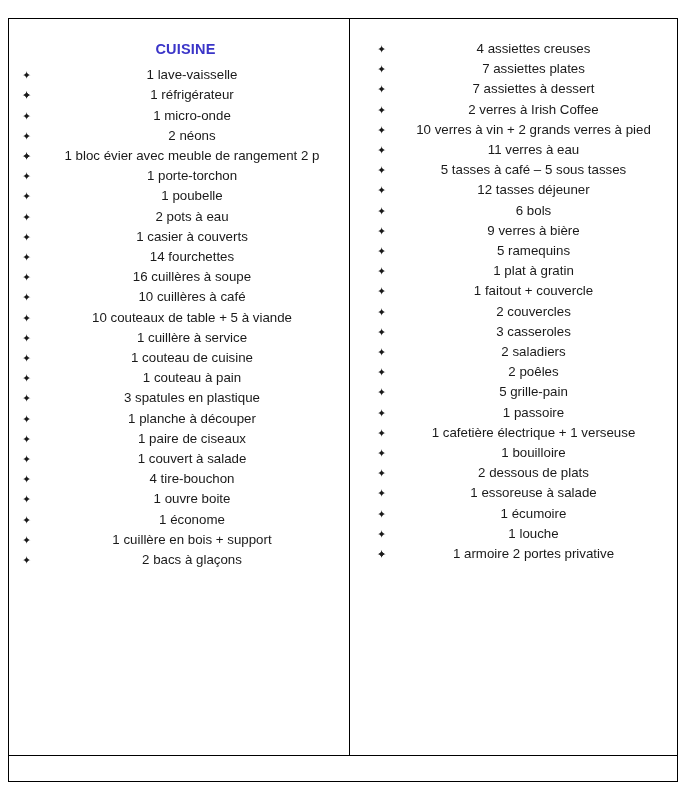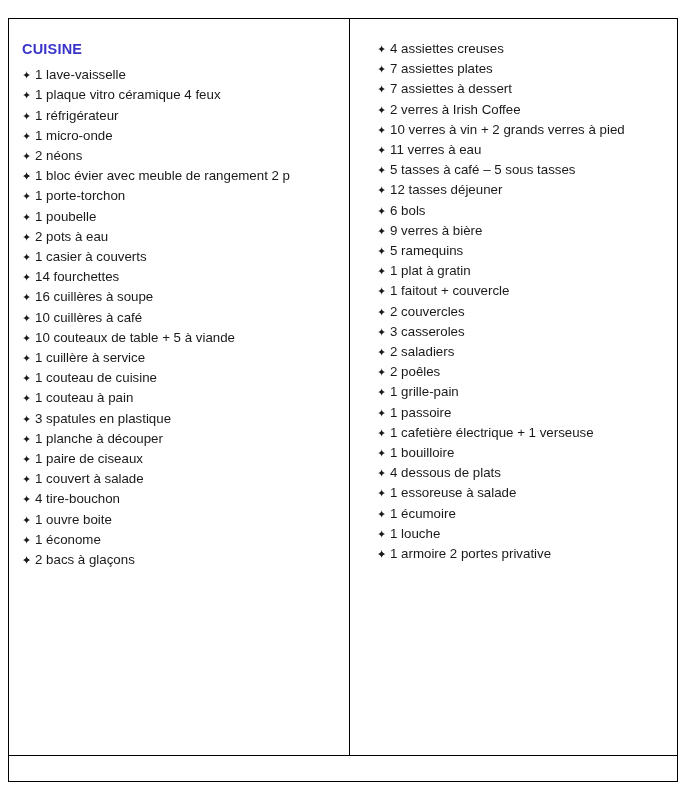--- a/index.html
+++ b/index.html
@@ -11,20 +11,21 @@
     height: 800px;
     background: #ffffff;
     font-family: "Liberation Sans", sans-serif;
     color: #1a1a1a;
   }
   .page {
     position: relative;
     width: 686px;
     height: 800px;
     box-sizing: border-box;
+    text-align: center;
   }
   .frame {
     position: absolute;
     left: 8px;
     top: 18px;
     width: 670px;
     height: 764px;
     border: 1px solid #000000;
     box-sizing: border-box;
   }
@@ -98,21 +99,21 @@
 <div class="page">
   <div class="frame"></div>
   <div class="divider"></div>
   <div class="bottom-rule"></div>
 
   <div class="columns">
     <div class="col col-left">
       <div class="section-title">CUISINE</div>
       <ul class="items" id="left-list">
           <li><span class="bullet">✦</span><span>1 lave-vaisselle</span></li>
-          <li><span class="bullet">✦</span><span>1 plaque vitro céramique 4 feux</span></li>
+          <li><span class="bullet">✦</span></li>
           <li><span class="bullet">✦</span><span>1 réfrigérateur</span></li>
           <li><span class="bullet">✦</span><span>1 micro-onde</span></li>
           <li><span class="bullet">✦</span><span>2 néons</span></li>
           <li><span class="bullet">✦</span></li>
           <li><span class="bullet">✦</span><span>1 bloc évier avec meuble de rangement 2 p</span></li>
           <li><span class="bullet">✦</span><span>1 porte-torchon</span></li>
           <li><span class="bullet">✦</span><span>1 poubelle</span></li>
           <li><span class="bullet">✦</span><span>2 pots à eau</span></li>
           <li><span class="bullet">✦</span><span>1 casier à couverts</span></li>
           <li><span class="bullet">✦</span><span>14 fourchettes</span></li>
@@ -122,21 +123,21 @@
           <li><span class="bullet">✦</span><span>1 cuillère à service</span></li>
           <li><span class="bullet">✦</span><span>1 couteau de cuisine</span></li>
           <li><span class="bullet">✦</span><span>1 couteau à pain</span></li>
           <li><span class="bullet">✦</span><span>3 spatules en plastique</span></li>
           <li><span class="bullet">✦</span><span>1 planche à découper</span></li>
           <li><span class="bullet">✦</span><span>1 paire de ciseaux</span></li>
           <li><span class="bullet">✦</span><span>1 couvert à salade</span></li>
           <li><span class="bullet">✦</span><span>4 tire-bouchon</span></li>
           <li><span class="bullet">✦</span><span>1 ouvre boite</span></li>
           <li><span class="bullet">✦</span><span>1 économe</span></li>
-          <li><span class="bullet">✦</span></li>
+          <li><span class="bullet">✦</span><span>1 cuillère en bois + support</span></li>
           <li><span class="bullet">✦</span><span>2 bacs à glaçons</span></li>
         </ul>
     </div>
     <div class="col col-right">
       <ul class="items" id="right-list">
           <li><span class="bullet">✦</span><span>4 assiettes creuses</span></li>
           <li><span class="bullet">✦</span><span>7 assiettes plates</span></li>
           <li><span class="bullet">✦</span><span>7 assiettes à dessert</span></li>
           <li><span class="bullet">✦</span><span>2 verres à Irish Coffee</span></li>
           <li><span class="bullet">✦</span><span>10 verres à vin + 2 grands verres à pied</span></li>
@@ -145,25 +146,25 @@
           <li><span class="bullet">✦</span><span>12 tasses déjeuner</span></li>
           <li><span class="bullet">✦</span><span>6 bols</span></li>
           <li><span class="bullet">✦</span><span>9 verres à bière</span></li>
           <li><span class="bullet">✦</span><span>5 ramequins</span></li>
           <li><span class="bullet">✦</span><span>1 plat à gratin</span></li>
           <li><span class="bullet">✦</span><span>1 faitout + couvercle</span></li>
           <li><span class="bullet">✦</span><span>2 couvercles</span></li>
           <li><span class="bullet">✦</span><span>3 casseroles</span></li>
           <li><span class="bullet">✦</span><span>2 saladiers</span></li>
           <li><span class="bullet">✦</span><span>2 poêles</span></li>
-          <li><span class="bullet">✦</span><span>1 grille-pain</span></li>
+          <li><span class="bullet">✦</span><span>5 grille-pain</span></li>
           <li><span class="bullet">✦</span><span>1 passoire</span></li>
           <li><span class="bullet">✦</span><span>1 cafetière électrique + 1 verseuse</span></li>
           <li><span class="bullet">✦</span><span>1 bouilloire</span></li>
-          <li><span class="bullet">✦</span><span>4 dessous de plats</span></li>
+          <li><span class="bullet">✦</span><span>2 dessous de plats</span></li>
           <li><span class="bullet">✦</span><span>1 essoreuse à salade</span></li>
           <li><span class="bullet">✦</span><span>1 écumoire</span></li>
           <li><span class="bullet">✦</span><span>1 louche</span></li>
           <li><span class="bullet">✦</span></li>
           <li><span class="bullet">✦</span><span>1 armoire 2 portes privative</span></li>
         </ul>
     </div>
   </div>
 </div>
 

